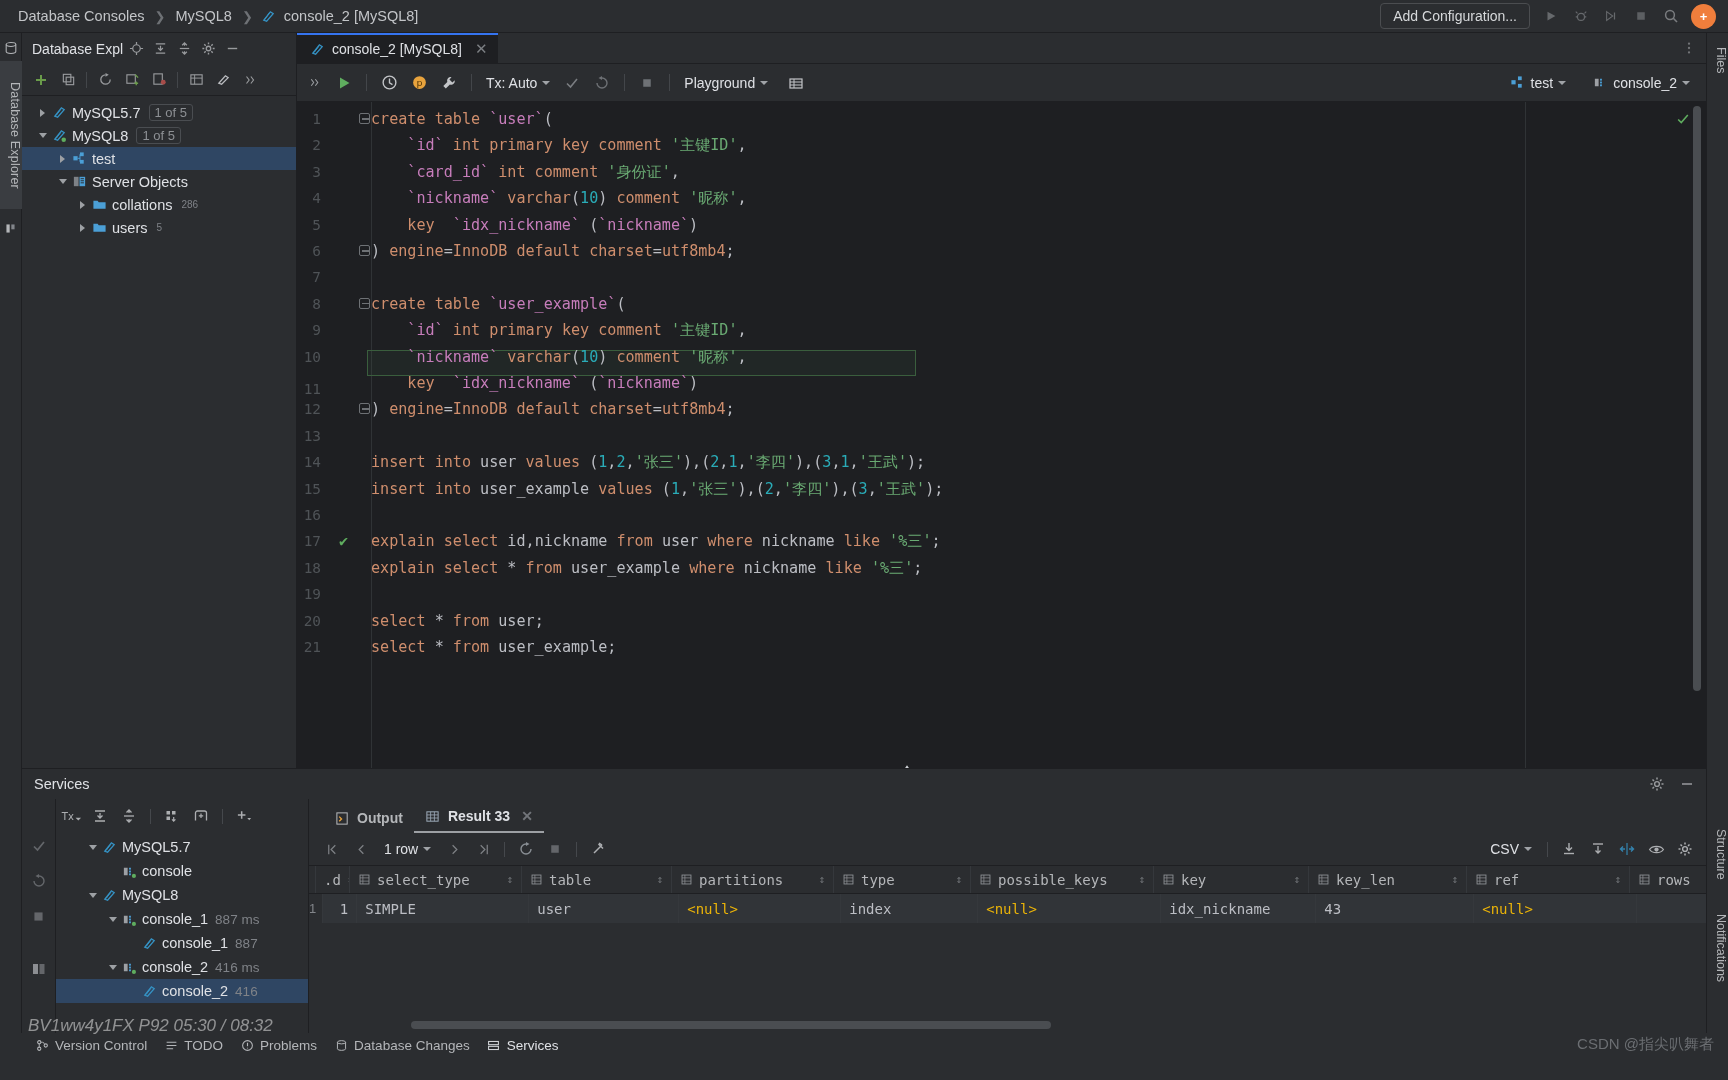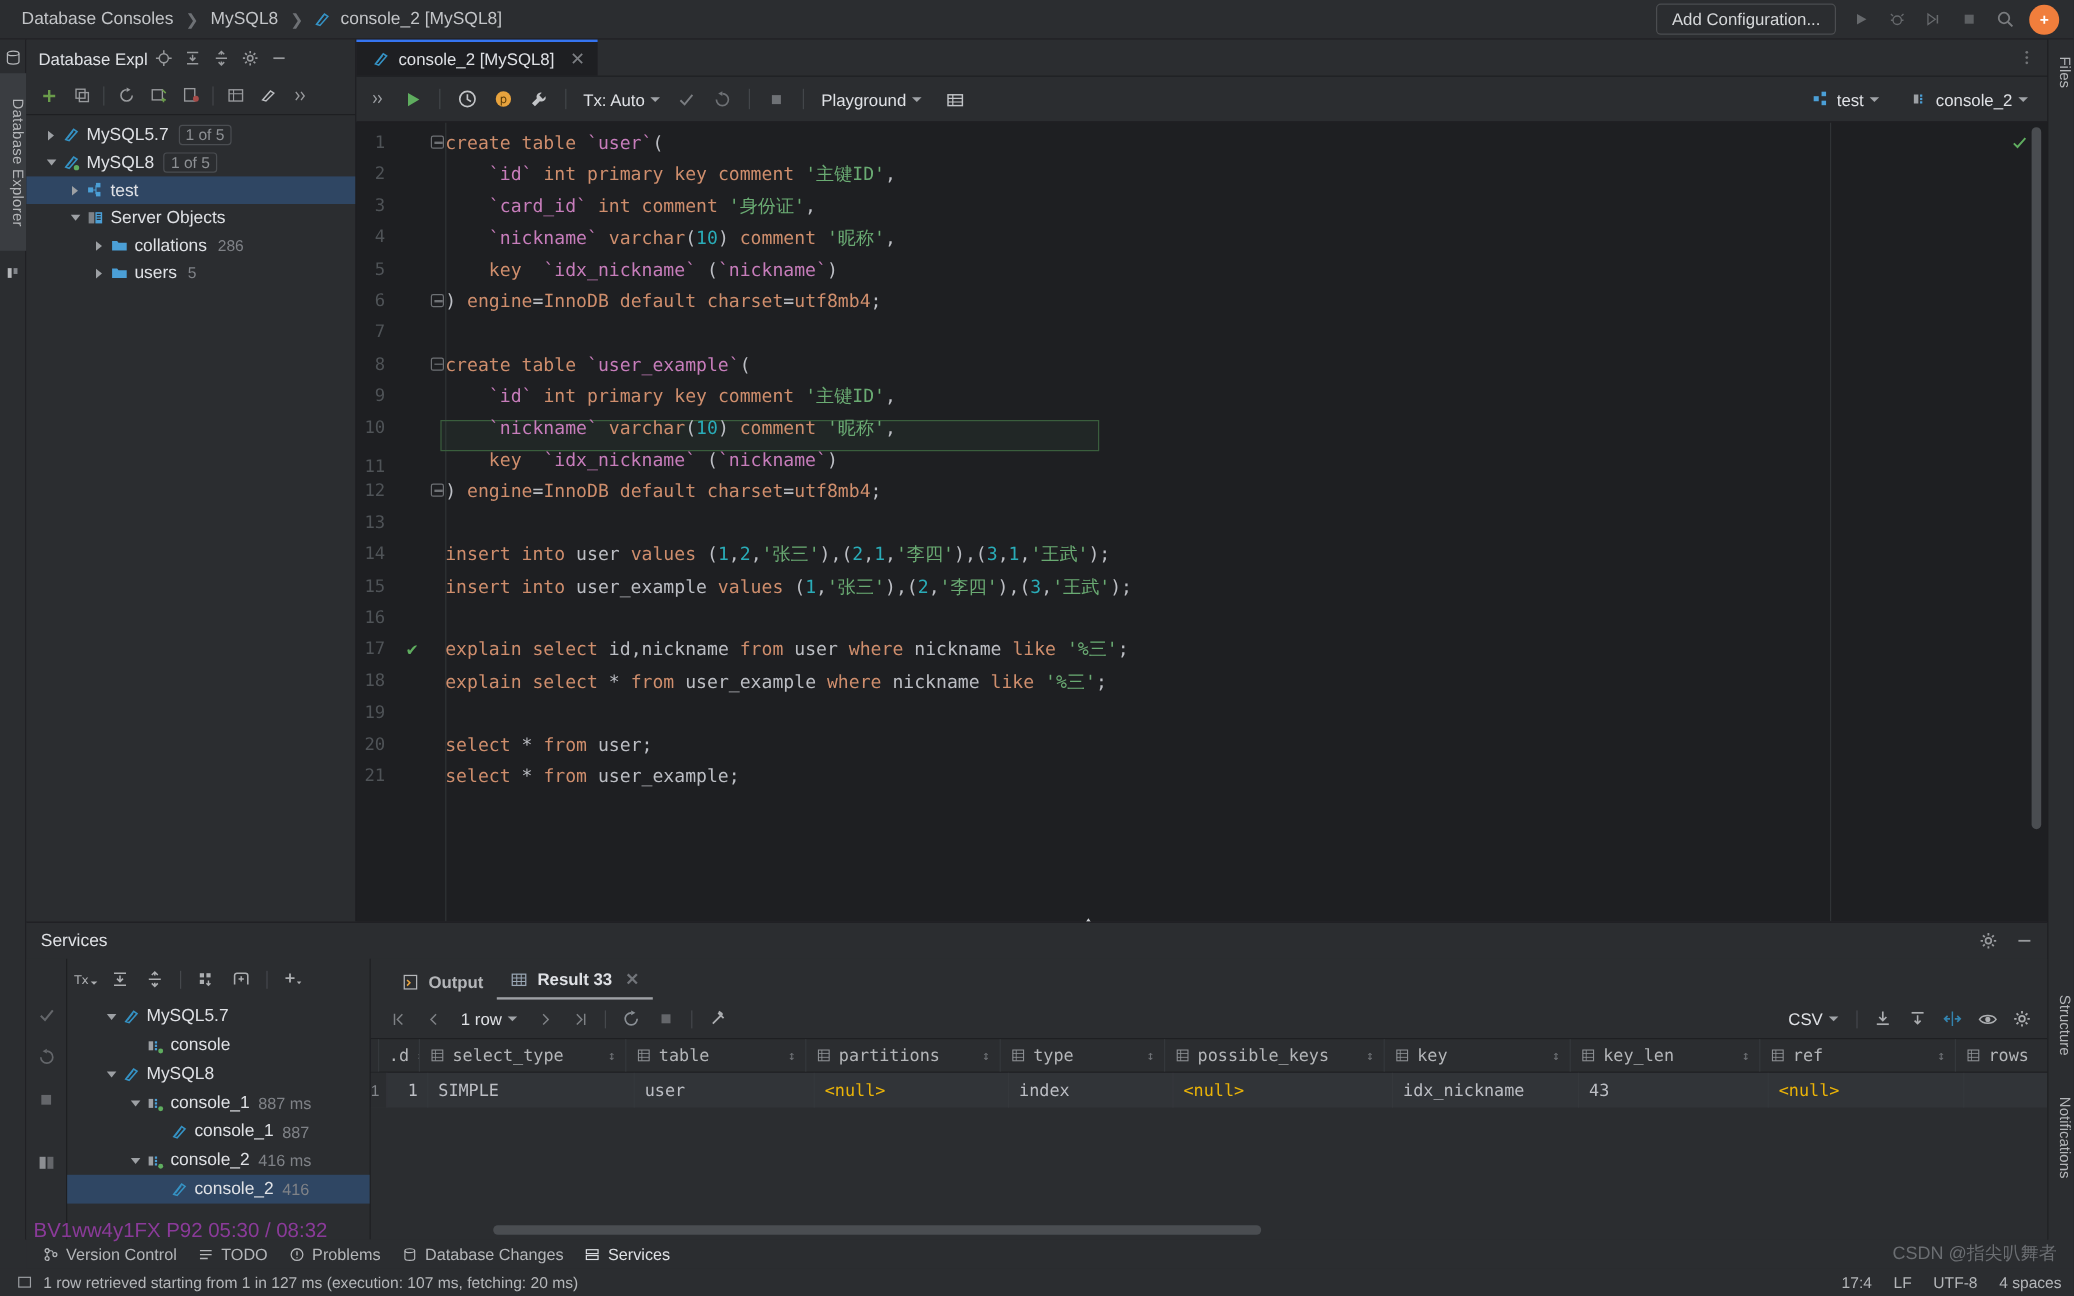--- a/index.html
+++ b/index.html
@@ -90,21 +90,21 @@
   }
   .tnode.sel { background: #2f4663; }
   .tw { width: 17px; display: flex; align-items: center; justify-content: center; }
   .arrow { width: 0; height: 0; border-left: 5px solid #9da0a4; border-top: 4px solid transparent; border-bottom: 4px solid transparent; }
   .arrow.open { border-left: 4px solid transparent; border-right: 4px solid transparent; border-top: 5px solid #9da0a4; border-bottom: 0; }
   .tlabel { color: #dfe1e5; margin-left: 5px; }
   .tbadge {
     margin-left: 8px; font-size: 13px; color: #8d9094;
     border: 1px solid #4a4d51; border-radius: 3px; padding: 0px 5px; line-height: 15px;
   }
-  .tcount { margin-left: 9px; font-size: 13px; color: #7f8287; }
+  .tcount { margin-left: 9px; font-size: 10px; color: #7f8287; }
 
   
   .ic { width: 16px; height: 16px; display: inline-flex; align-items: center; justify-content: center; position: relative; }
 
   
   .editorwrap {
     position: absolute; left: 297px; top: 33px; right: 22px; height: 735px;
     background: #1e1f22;
   }
   .tabbar {
@@ -231,22 +231,23 @@
   .statusbar {
     position: absolute; left: 0; bottom: 0; width: 1728px; height: 23px;
     background: #2b2d30; display: flex; align-items: center;
     padding: 0 10px 0 12px; font-size: 13px; color: #b4b6b9;
   }
   .sb-right { margin-left: auto; display: flex; align-items: center; gap: 18px; }
   .watermark {
     position: absolute; right: 14px; bottom: 26px; font-size: 15px; color: #6b6e72;
   }
   .ghost {
-    position: absolute; font-size: 17px; color: #d946ef; opacity: .55;
+    position: absolute; font-size: 17px; color: #e5e5e5; opacity: .55;
     font-family: "Liberation Sans", sans-serif;
+    font-style: italic;
   }
   .dragicon { position: absolute; left: 898px; top: 764px; color: #cfd2d6; font-size: 17px; }
 </style>
 </head>
 <body>
 
 <div class="app">
 
   <div class="topbar">
     <div class="crumbs">
@@ -1135,29 +1136,15 @@
             <rect x="2" y="3" width="12" height="4" fill="none" stroke="#dfe1e5" stroke-width="1.2"></rect>
             <rect x="2" y="9" width="12" height="4" fill="none" stroke="#dfe1e5" stroke-width="1.2"></rect>
           </svg>
       </span>
       <span>Services</span>
     </div>
   </div>
 
   <div class="ghost" style="left:28px; bottom:44px;">BV1ww4y1FX P92 05:30 / 08:32</div>
 
-  <div class="statusbar">
-    <span class="ic" style="margin-right:8px">
-      <svg width="13" height="13" viewBox="0 0 16 16">
-          <rect x="2" y="3" width="12" height="10" fill="none" stroke="#9da0a4" stroke-width="1.2"></rect>
-        </svg>
-    </span>
-    <span>1 row retrieved starting from 1 in 127 ms (execution: 107 ms, fetching: 20 ms)</span>
-    <span class="sb-right">
-      <span>17:4</span>
-      <span>LF</span>
-      <span>UTF-8</span>
-      <span>4 spaces</span>
-    </span>
-  </div>
 
   <div class="watermark">CSDN @指尖叭舞者</div>
 </div>
 
 </body></html>

